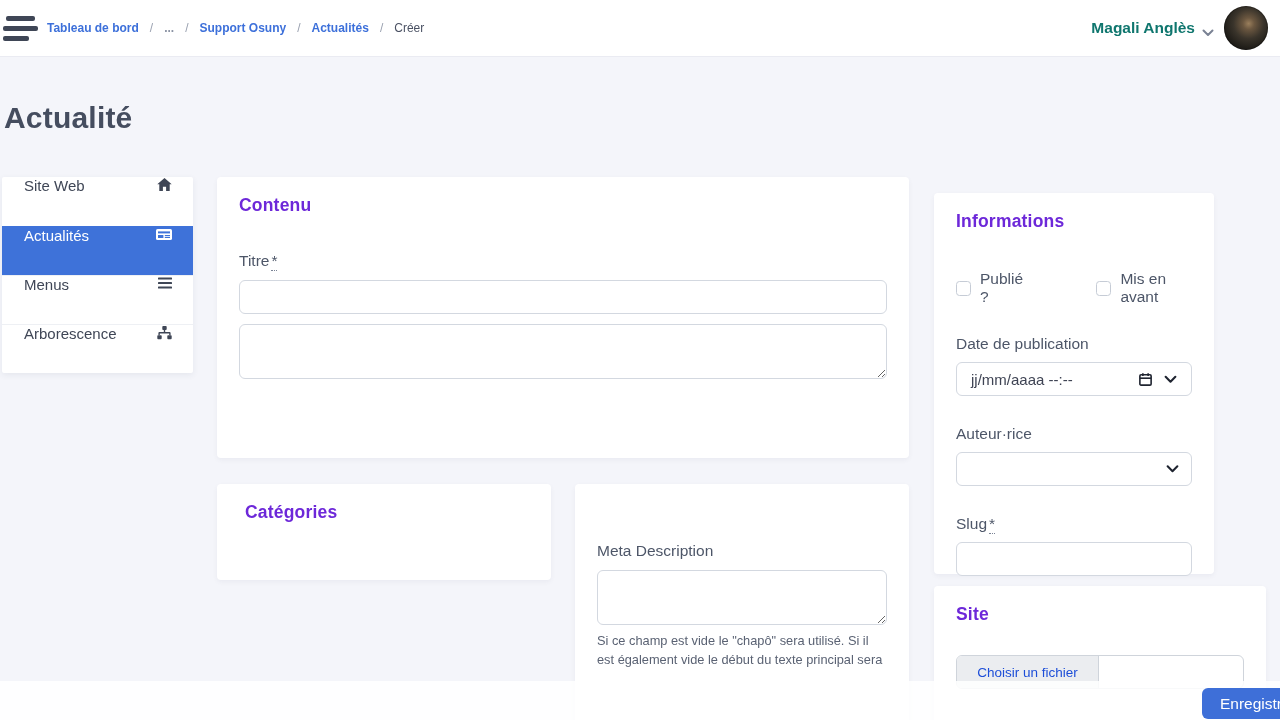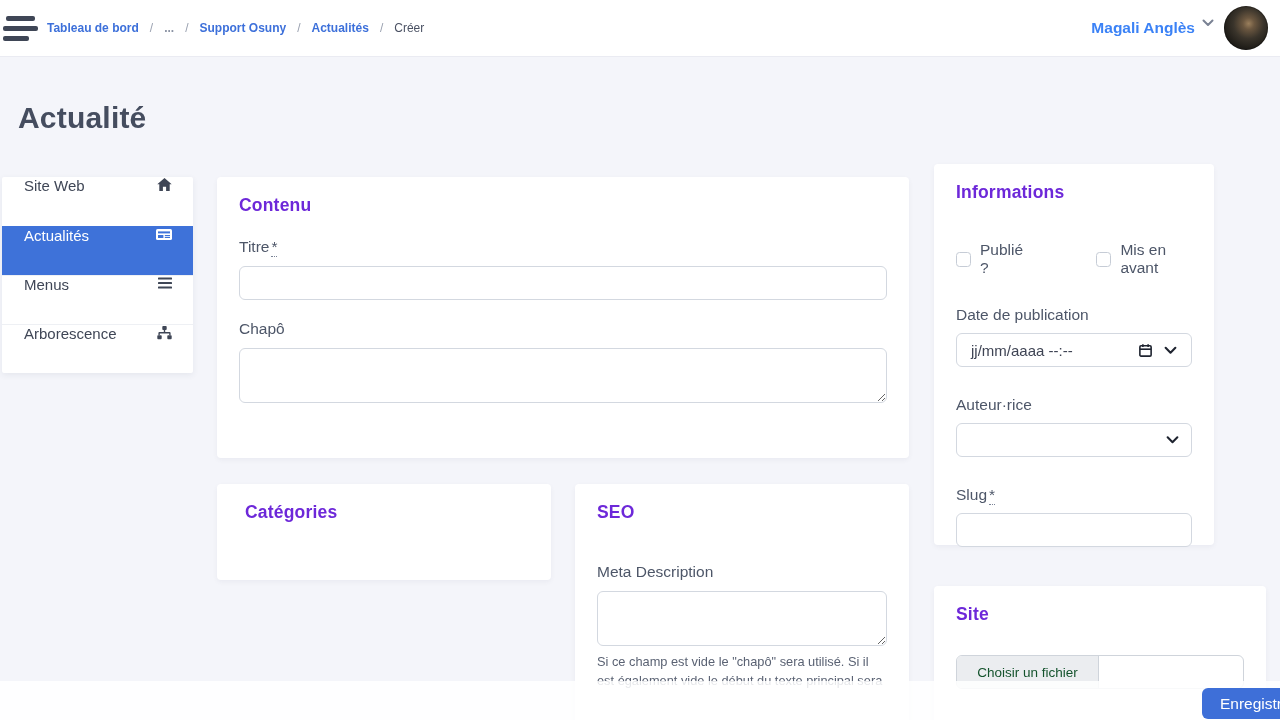--- a/index.html
+++ b/index.html
@@ -27,29 +27,29 @@
   .hamburger i:nth-child(3){left:1px; top:20px; width:26px;}
   .breadcrumb{
     position:absolute; left:47px; top:0; height:56px;
     display:flex; align-items:center; gap:11px; font-size:12px; font-weight:600;
   }
   .crumb-link{color:var(--link); cursor:pointer; text-decoration:none;}
   .crumb-sep{color:#9aa1b0; font-weight:400;}
   .crumb-muted{color:#8a92a3;}
   .crumb-current{color:#4a5163; font-weight:500;}
   .user-area{position:absolute; right:12px; top:0; height:56px; display:flex; align-items:center; gap:10px;}
-  .user-name{font-size:15.5px; font-weight:600; color:#3b82f6; cursor:pointer; display:flex; align-items:flex-start; gap:7px;}
+  .user-name{font-size:15.5px; font-weight:600; color:#0f766e; cursor:pointer; display:flex; align-items:flex-end; gap:7px;}
   .user-name svg{color:#7a8294;}
   .avatar{
     width:44px; height:44px; border-radius:50%; cursor:pointer;
     background:radial-gradient(circle at 56% 40%, #9a7f5c 0%, #6b5740 16%, #3a342b 42%, #1c1a16 72%, #0d0c0b 100%);
     box-shadow:inset 0 0 0 1px rgba(0,0,0,.25);
   }
   
-  .page-title{position:absolute; left:18px; top:101px; font-size:30px; font-weight:700; color:var(--title-text); letter-spacing:.2px;}
+  .page-title{position:absolute; left:4px; top:101px; font-size:30px; font-weight:700; color:var(--title-text); letter-spacing:.2px;}
   
   .sidebar{
     position:absolute; left:2px; top:177px; width:191px;
     background:var(--card-bg); box-shadow:0 2px 6px rgba(50,60,90,.08); border-radius:2px;
   }
   .side-item{
     height:49px; display:flex; align-items:flex-start; justify-content:space-between;
     padding:0 20px 0 22px; font-size:15px; font-weight:500; color:#3f4656; cursor:pointer;
     border-top:1px solid #eef0f4;
   }
@@ -75,23 +75,23 @@
   .select{height:34px; appearance:none; -webkit-appearance:none; padding:0 12px;}
   .select-wrap, .date-field{position:relative;}
   .select-wrap .chev{position:absolute; right:13px; top:50%; transform:translateY(-50%); pointer-events:none; color:#333a46;}
   .date-field{height:34px; display:flex; align-items:center; padding:0 14px; cursor:text;}
   .date-ph{font-size:15px; color:#3f4454; flex:1;}
   .date-icons{display:flex; align-items:center; gap:11px; color:#1f2430;}
   
   #card-contenu{left:217px; top:177px; width:692px; height:281px;}
   #card-categories{left:217px; top:484px; width:334px; height:96px;padding-left:28px;}
   #card-seo{left:575px; top:484px; width:334px; height:260px;}
-  #card-informations{left:934px; top:164px; width:280px; height:381px;}
+  #card-informations{left:934px; top:193px; width:280px; height:381px;}
   #card-image{left:934px; top:586px; width:332px; height:140px;}
-  #card-contenu .field-label{margin-top:22px;}
+  #card-contenu .field-label{margin-top:36px;}
   #card-contenu .text-input{margin-top:10px;}
   #card-contenu .field-label + .text-input + .field-label{margin-top:20px;}
   #card-contenu .textarea{margin-top:10px;}
   #card-seo .field-label{margin-top:40px;}
   #card-seo .textarea{margin-top:10px;}
   .hint{margin-top:7px; font-size:12.8px; line-height:1.45; color:#5a6273;}
   
   .checks-row{margin-top:38px; display:flex; align-items:center; gap:72px;}
   .check-group{display:flex; align-items:center; gap:9px; font-size:15.5px; color:var(--label-text);}
   .checkbox{
@@ -103,21 +103,21 @@
   #card-informations .select-wrap{margin-top:9px;}
   #card-informations .text-input{margin-top:9px;}
   
   .file-input{
     margin-top:30px; height:34px; border:1px solid #cfd4db; border-radius:6px;
     display:flex; overflow:hidden; cursor:pointer; background:#fff;
   }
   .file-btn{
     flex:0 0 142px; background:#ebedf0; border-right:1px solid #cfd4db;
     display:flex; align-items:center; justify-content:center;
-    font-size:13.5px; color:#14532d;
+    font-size:13.5px; color:#1d4ed8;
   }
   .file-status{
     flex:1; display:flex; align-items:center; justify-content:center;
     font-size:13.5px; color:#3c4350;
   }
   
   .footer-bar{
     position:absolute; left:0; top:681px; width:1280px; height:39px;
     background:rgba(255,255,255,.85); z-index:10;
   }
@@ -205,30 +205,28 @@
           <path d="M7.3 5h1.4v2.1h4.5c.5 0 .9.4.9.9v2.2h-1.4V8.5H3.3v1.7H1.9V8c0-.5.4-.9.9-.9h4.5z"></path>
         </svg>
     </span>
   </div>
 </aside>
 
 <section class="card" id="card-contenu">
   <h2 class="card-title">Contenu</h2>
   <label class="field-label"><span>Titre</span><span class="req">*</span></label>
   <input class="text-input" type="text" style="">
-  <label class="field-label">Chapô</label>
   <textarea class="textarea" style=""></textarea>
 </section>
 
 <section class="card" id="card-categories">
   <h2 class="card-title">Catégories</h2>
 </section>
 
 <section class="card" id="card-seo">
-  <h2 class="card-title">SEO</h2>
   <label class="field-label">Meta Description</label>
   <textarea class="textarea" style=""></textarea>
   <p class="hint">Si ce champ est vide le "chapô" sera utilisé. Si il est également vide le début du texte principal sera</p>
 </section>
 
 <section class="card" id="card-informations">
   <h2 class="card-title">Informations</h2>
   <div class="checks-row">
     <label class="check-group">
       <input type="checkbox" class="checkbox" style="">

